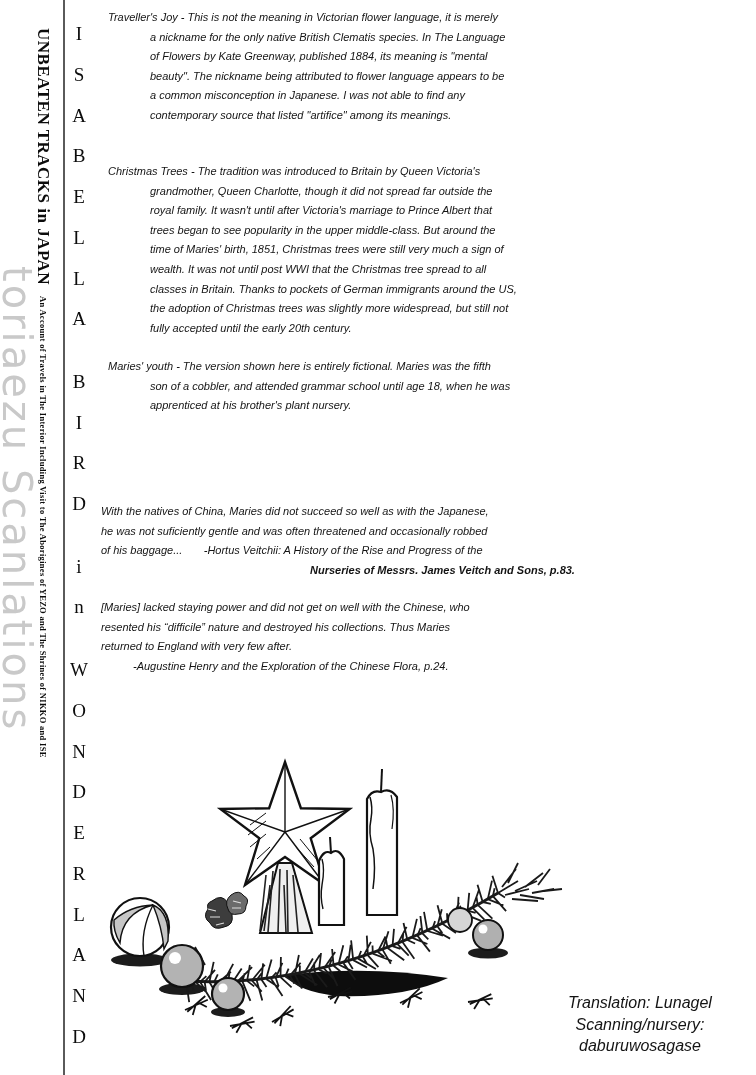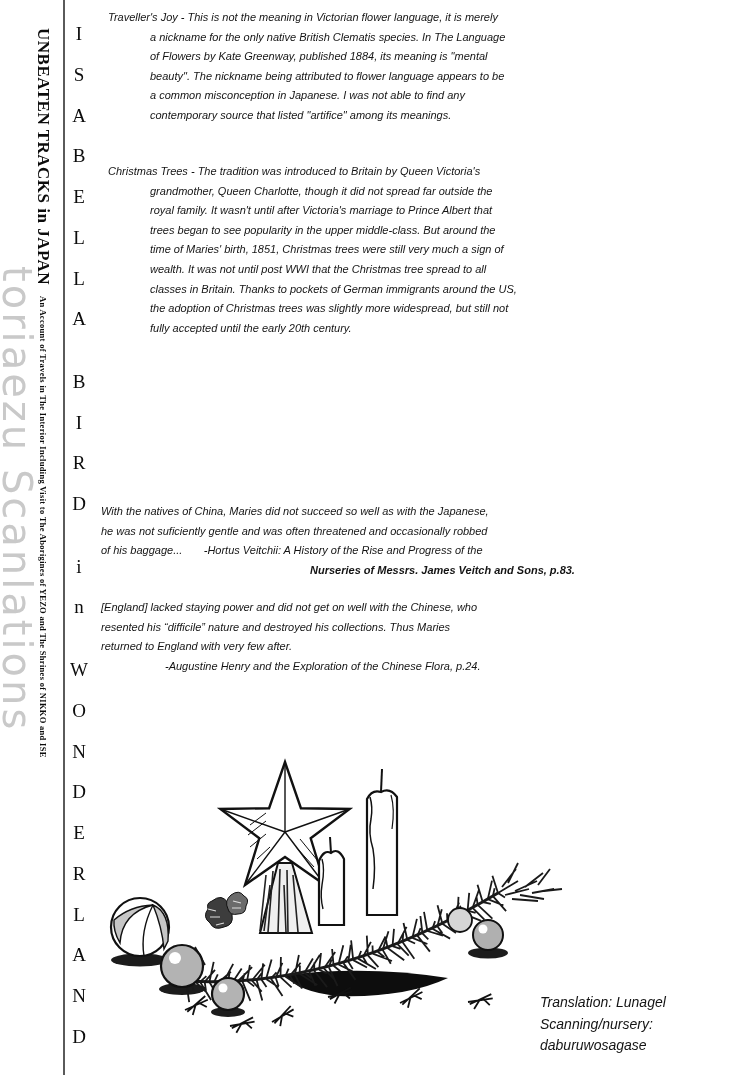--- a/index.html
+++ b/index.html
@@ -15,29 +15,29 @@
   .series-title{font-size:17px;font-weight:bold;letter-spacing:0.5px;}
   .series-subtitle{font-size:8.5px;font-weight:bold;letter-spacing:0.3px;padding-top:7px;}
   .vletters{position:absolute;left:64px;top:24px;width:30px;height:1022px;
             display:flex;flex-direction:column;justify-content:space-between;align-items:center;}
   .vletter{font-family:"Liberation Serif",serif;font-size:19px;line-height:19px;color:#0c0c0c;}
   
   .note,.quote{position:absolute;color:#141414;font-style:italic;
                font-size:11px;line-height:19.6px;letter-spacing:0px;white-space:pre;}
   .note .line:not(:first-child){margin-left:42px;font-style:italic;}
   .q1 .line:nth-child(4){margin-left:209px;font-weight:bold;}
-  .q2 .line:nth-child(4){margin-left:64px;}
+  .q2 .line:nth-child(4){margin-left:32px;}
   .n1{left:108px;top:8px;}
   .n2{left:108px;top:152px;margin-top:10px;}
   .n3{left:108px;top:357px;}
   .q1{left:101px;top:482px;margin-top:20px;}
   .q2{left:101px;top:598px;}
   
-  .credits{position:absolute;left:540px;top:992px;width:200px;text-align:left;
-           color:#141414;font-style:italic;font-size:14px;line-height:21.5px;white-space:nowrap;}
+  .credits{position:absolute;left:540px;top:992px;width:200px;text-align:center;
+           color:#141414;font-style:italic;font-size:16px;line-height:21.5px;white-space:nowrap;}
   
   .illus{position:absolute;left:100px;top:735px;}
 </style>
 </head>
 <body>
 
 <div class="page">
 
   <div class="watermark">toriaezu Scanlations</div>
   <div class="side-rule"></div>
@@ -72,22 +72,23 @@
       <div class="vletter">E</div>
       <div class="vletter">R</div>
       <div class="vletter">L</div>
       <div class="vletter">A</div>
       <div class="vletter">N</div>
       <div class="vletter">D</div>
     </div>
 
   <div class="note n1"><div class="line">Traveller's Joy - This is not the meaning in Victorian flower language, it is merely</div><div class="line">a nickname for the only native British Clematis species. In The Language</div><div class="line">of Flowers by Kate Greenway, published 1884, its meaning is "mental</div><div class="line">beauty". The nickname being attributed to flower language appears to be</div><div class="line">a common misconception in Japanese. I was not able to find any</div><div class="line">contemporary source that listed "artifice" among its meanings.</div></div>
   <div class="note n2"><div class="line">Christmas Trees - The tradition was introduced to Britain by Queen Victoria's</div><div class="line">grandmother, Queen Charlotte, though it did not spread far outside the</div><div class="line">royal family. It wasn't until after Victoria's marriage to Prince Albert that</div><div class="line">trees began to see popularity in the upper middle-class. But around the</div><div class="line">time of Maries' birth, 1851, Christmas trees were still very much a sign of</div><div class="line">wealth. It was not until post WWI that the Christmas tree spread to all</div><div class="line">classes in Britain. Thanks to pockets of German immigrants around the US,</div><div class="line">the adoption of Christmas trees was slightly more widespread, but still not</div><div class="line">fully accepted until the early 20th century.</div></div>
+  <div class="note n3"><div class="line">Maries' youth - The version shown here is entirely fictional. Maries was the fifth</div><div class="line">son of a cobbler, and attended grammar school until age 18, when he was</div><div class="line">apprenticed at his brother's plant nursery.</div></div>
   <div class="quote q1"><div class="line">With the natives of China, Maries did not succeed so well as with the Japanese,</div><div class="line">he was not suficiently gentle and was often threatened and occasionally robbed</div><div class="line">of his baggage...       -Hortus Veitchii: A History of the Rise and Progress of the</div><div class="line">Nurseries of Messrs. James Veitch and Sons, p.83.</div></div>
-  <div class="quote q2"><div class="line">[England] lacked staying power and did not get on well with the Chinese, who</div><div class="line">resented his “difficile” nature and destroyed his collections. Thus Maries</div><div class="line">returned to England with very few after.</div><div class="line">-Augustine Henry and the Exploration of the Chinese Flora, p.24.</div></div>
+  <div class="quote q2"><div class="line">[Maries] lacked staying power and did not get on well with the Chinese, who</div><div class="line">resented his “difficile” nature and destroyed his collections. Thus Maries</div><div class="line">returned to England with very few after.</div><div class="line">-Augustine Henry and the Exploration of the Chinese Flora, p.24.</div></div>
 
   <svg class="illus" width="560" height="320" viewBox="0 0 560 320">
     <defs>
       <g id="twig" stroke="#111" stroke-width="1.8" fill="none">
         <path d="M0,0 L24,-7 M2,2 L22,-11 M15,-5 l7,5 M11,-3 l-4,9"></path>
       </g>
     </defs>
 
     <g fill="#0d0d0d" stroke="none">
       <path d="M185,240 Q268,230 348,243 Q305,263 238,261 Q198,257 185,240 Z"></path>

